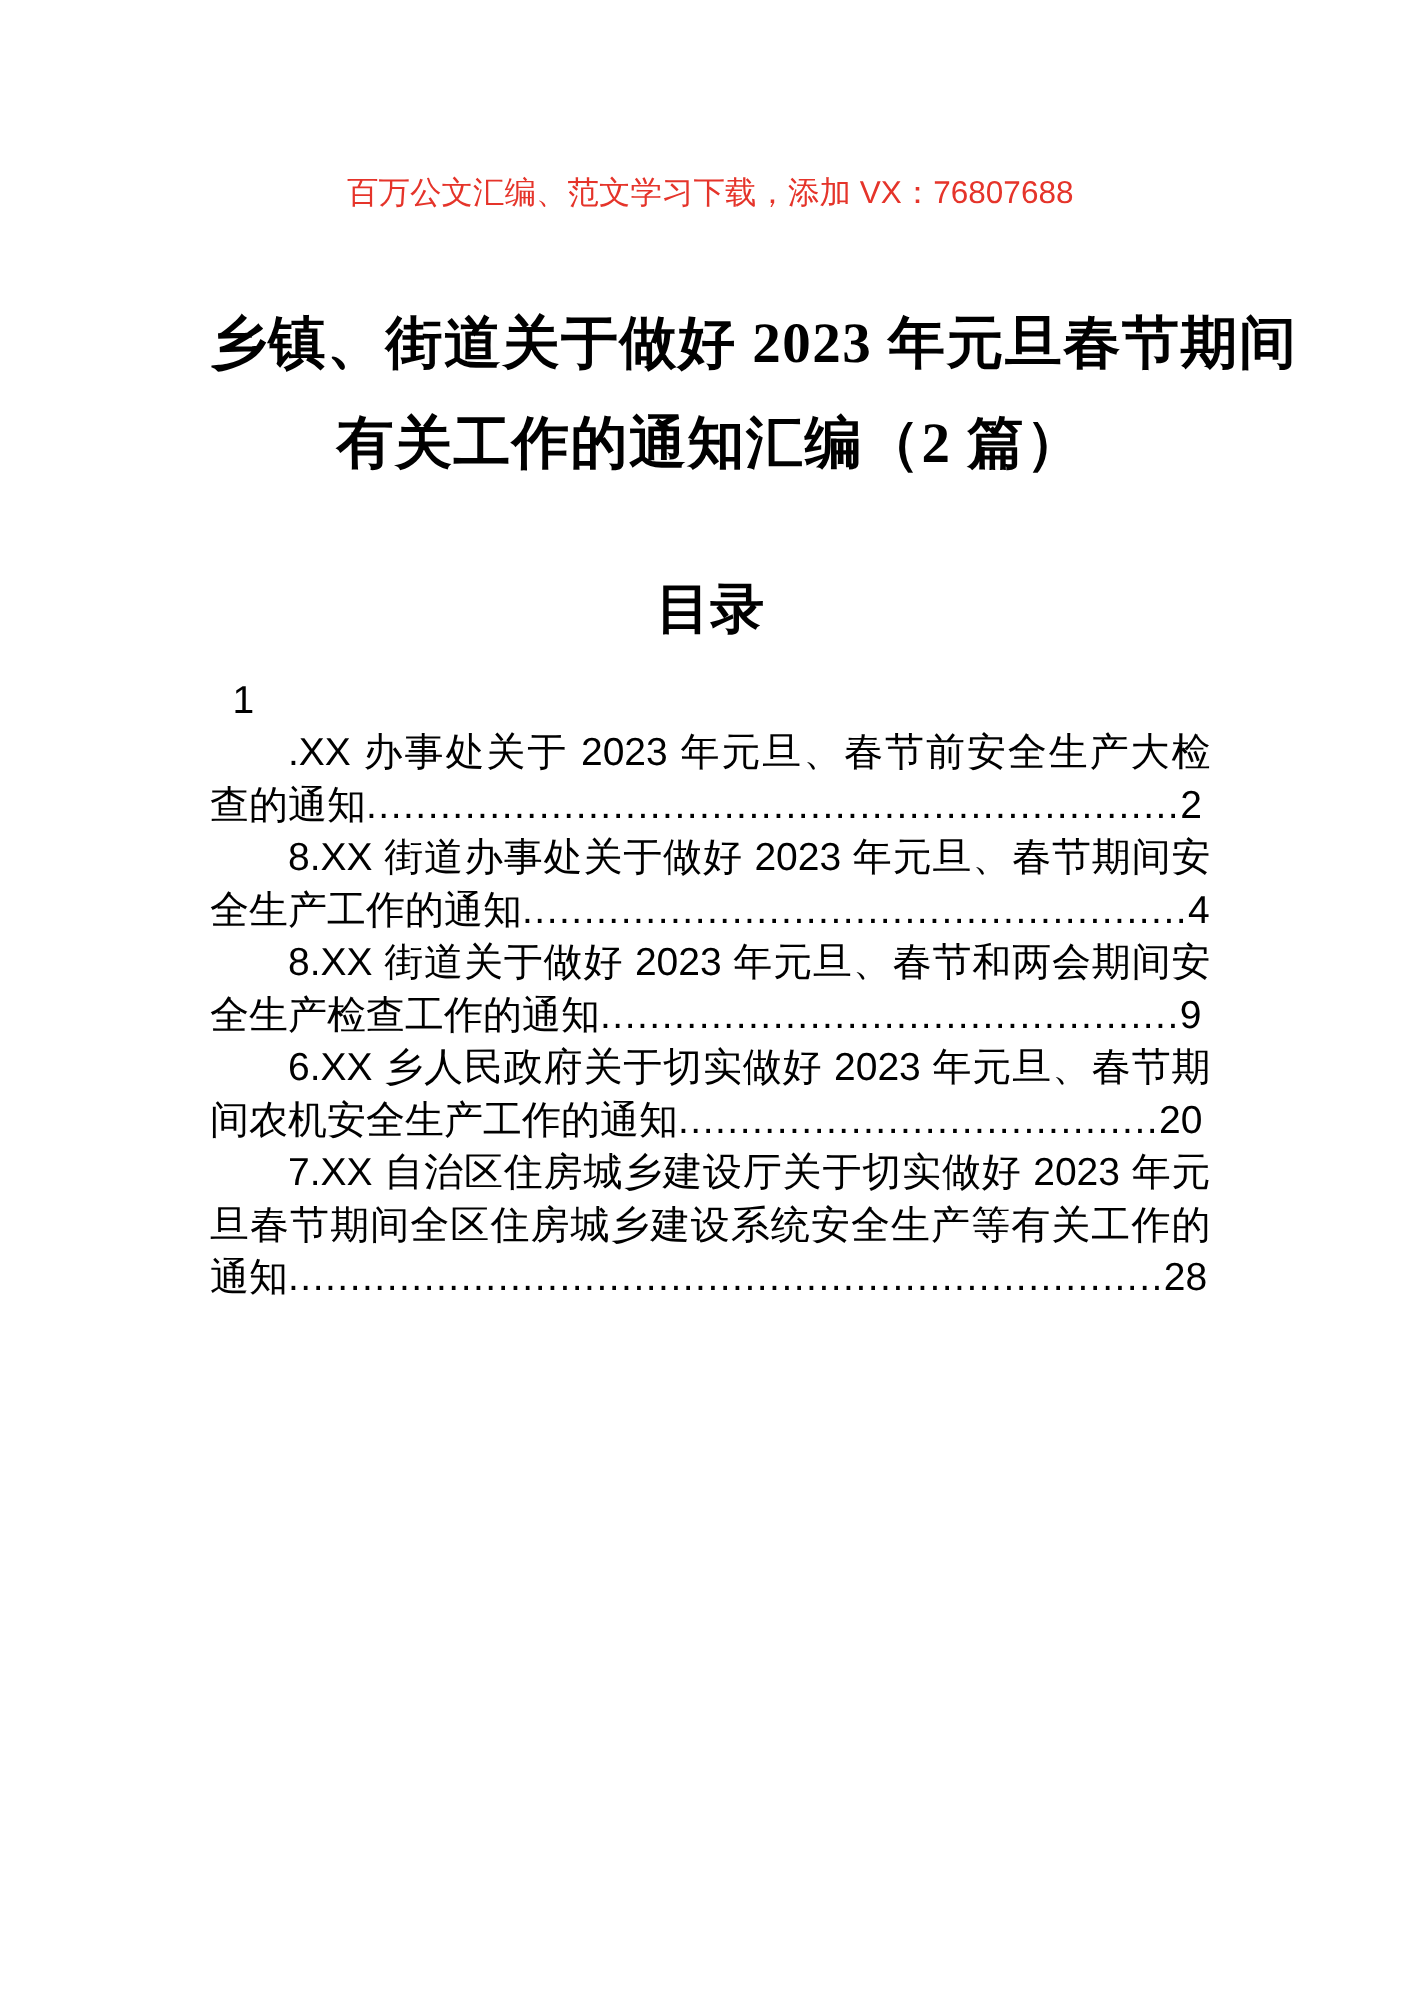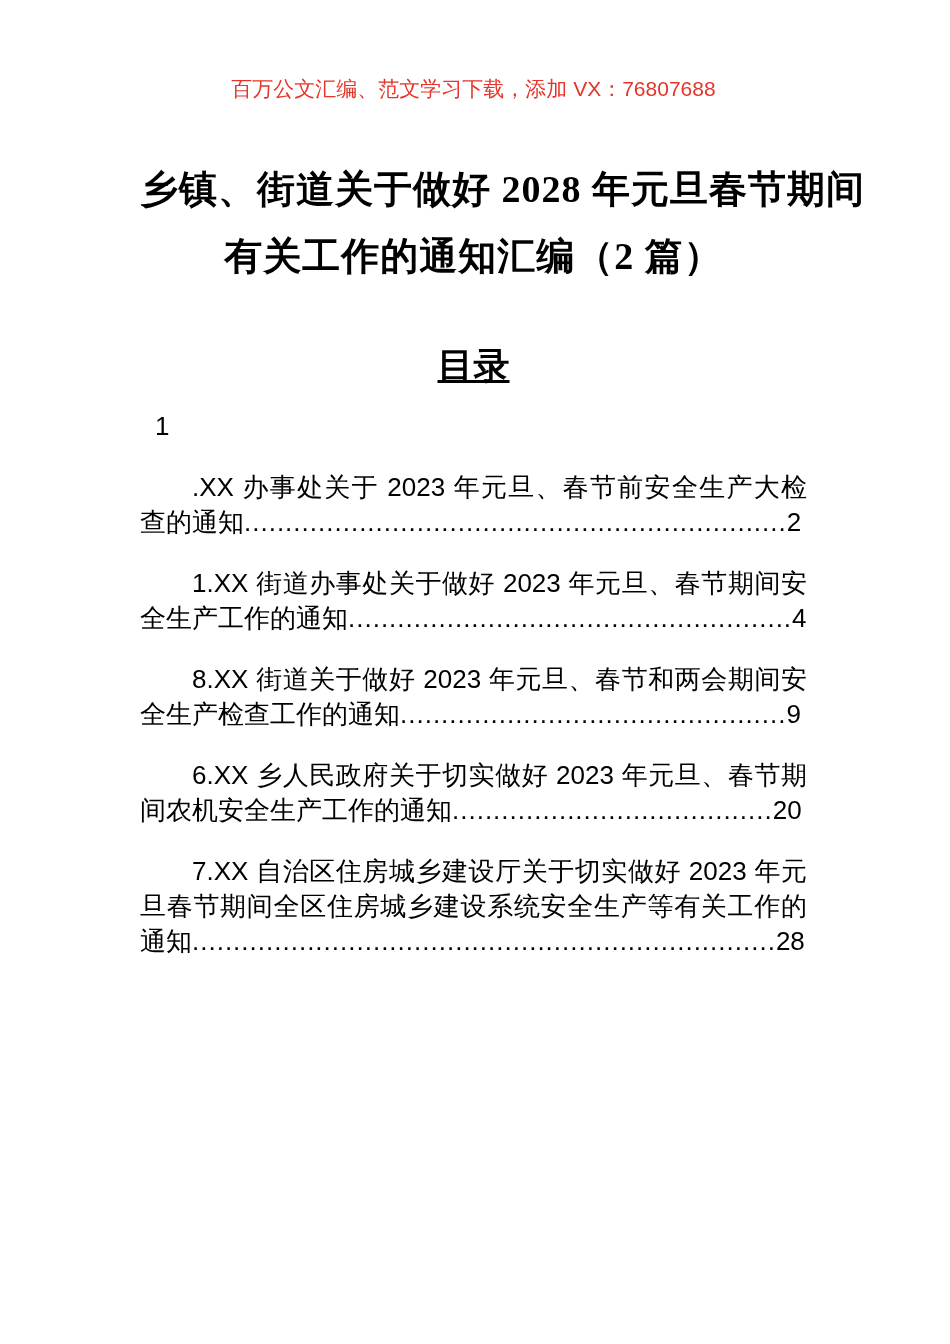--- a/index.html
+++ b/index.html
@@ -8,21 +8,21 @@
     height: 1344px;
     background: #ffffff;
     color: #000000;
     font-family: "Liberation Sans", sans-serif;
     overflow: hidden;
   }
   .page {
     box-sizing: border-box;
     width: 950px;
     height: 1044px;
-    padding: 76px 143px 0 140px;
+    padding: 116px 143px 0 140px;
   }
   .header-note {
     text-align: center;
     font-size: 21px;
     line-height: 25px;
     color: #e5342a;
     font-family: "Liberation Sans", sans-serif;
   }
   .doc-title {
     margin: 55px 0 0 0;
@@ -34,61 +34,59 @@
     letter-spacing: 1px;
   }
   .doc-title .t-line { display: block; white-space: nowrap; }
   .toc-heading {
     margin: 50px 0 0 0;
     font-size: 36px;
     line-height: 52px;
     font-weight: bold;
     text-align: center;
     font-family: "Liberation Serif", serif;
-    text-decoration: underline;
   }
   .toc {
     margin-top: 17px;
     font-size: 26px;
     line-height: 35px;
     text-align: justify;
   }
   .toc-stray {
     text-indent: 15px;
   }
   .toc-entry {
     text-indent: 52px; 
-    margin-top: 26px;
   }
   .toc-entry .entry-text { }
   .toc-entry .leader {
     letter-spacing: 1px;
   }
   .toc-entry .entry-page { }
 </style>
 </head>
 <body>
 
 <div class="page">
 
   <div class="header-note">百万公文汇编、范文学习下载，添加 VX：76807688</div>
 
   <h1 class="doc-title">
-    <span class="t-line">乡镇、街道关于做好 2028 年元旦春节期间</span>
+    <span class="t-line">乡镇、街道关于做好 2023 年元旦春节期间</span>
     <span class="t-line">有关工作的通知汇编（2 篇）</span>
   </h1>
 
   <h2 class="toc-heading">目录</h2>
 
   <div class="toc">
     <div class="toc-stray">1</div>
     <div id="toc-entries">
   <div class="toc-entry"><span class="entry-text">.XX 办事处关于 2023 年元旦、春节前安全生产大检查的通知</span><span class="leader">..................................................................</span><span class="entry-page">2</span></div>
 
-  <div class="toc-entry"><span class="entry-text">1.XX 街道办事处关于做好 2023 年元旦、春节期间安全生产工作的通知</span><span class="leader">......................................................</span><span class="entry-page">4</span></div>
+  <div class="toc-entry"><span class="entry-text">8.XX 街道办事处关于做好 2023 年元旦、春节期间安全生产工作的通知</span><span class="leader">......................................................</span><span class="entry-page">4</span></div>
 
   <div class="toc-entry"><span class="entry-text">8.XX 街道关于做好 2023 年元旦、春节和两会期间安全生产检查工作的通知</span><span class="leader">...............................................</span><span class="entry-page">9</span></div>
 
 
   <div class="toc-entry"><span class="entry-text">6.XX 乡人民政府关于切实做好 2023 年元旦、春节期间农机安全生产工作的通知</span><span class="leader">.......................................</span><span class="entry-page">20</span></div>
 
 
   <div class="toc-entry"><span class="entry-text">7.XX 自治区住房城乡建设厅关于切实做好 2023 年元旦春节期间全区住房城乡建设系统安全生产等有关工作的通知</span><span class="leader">.......................................................................</span><span class="entry-page">28</span></div>
 </div>
   </div>

